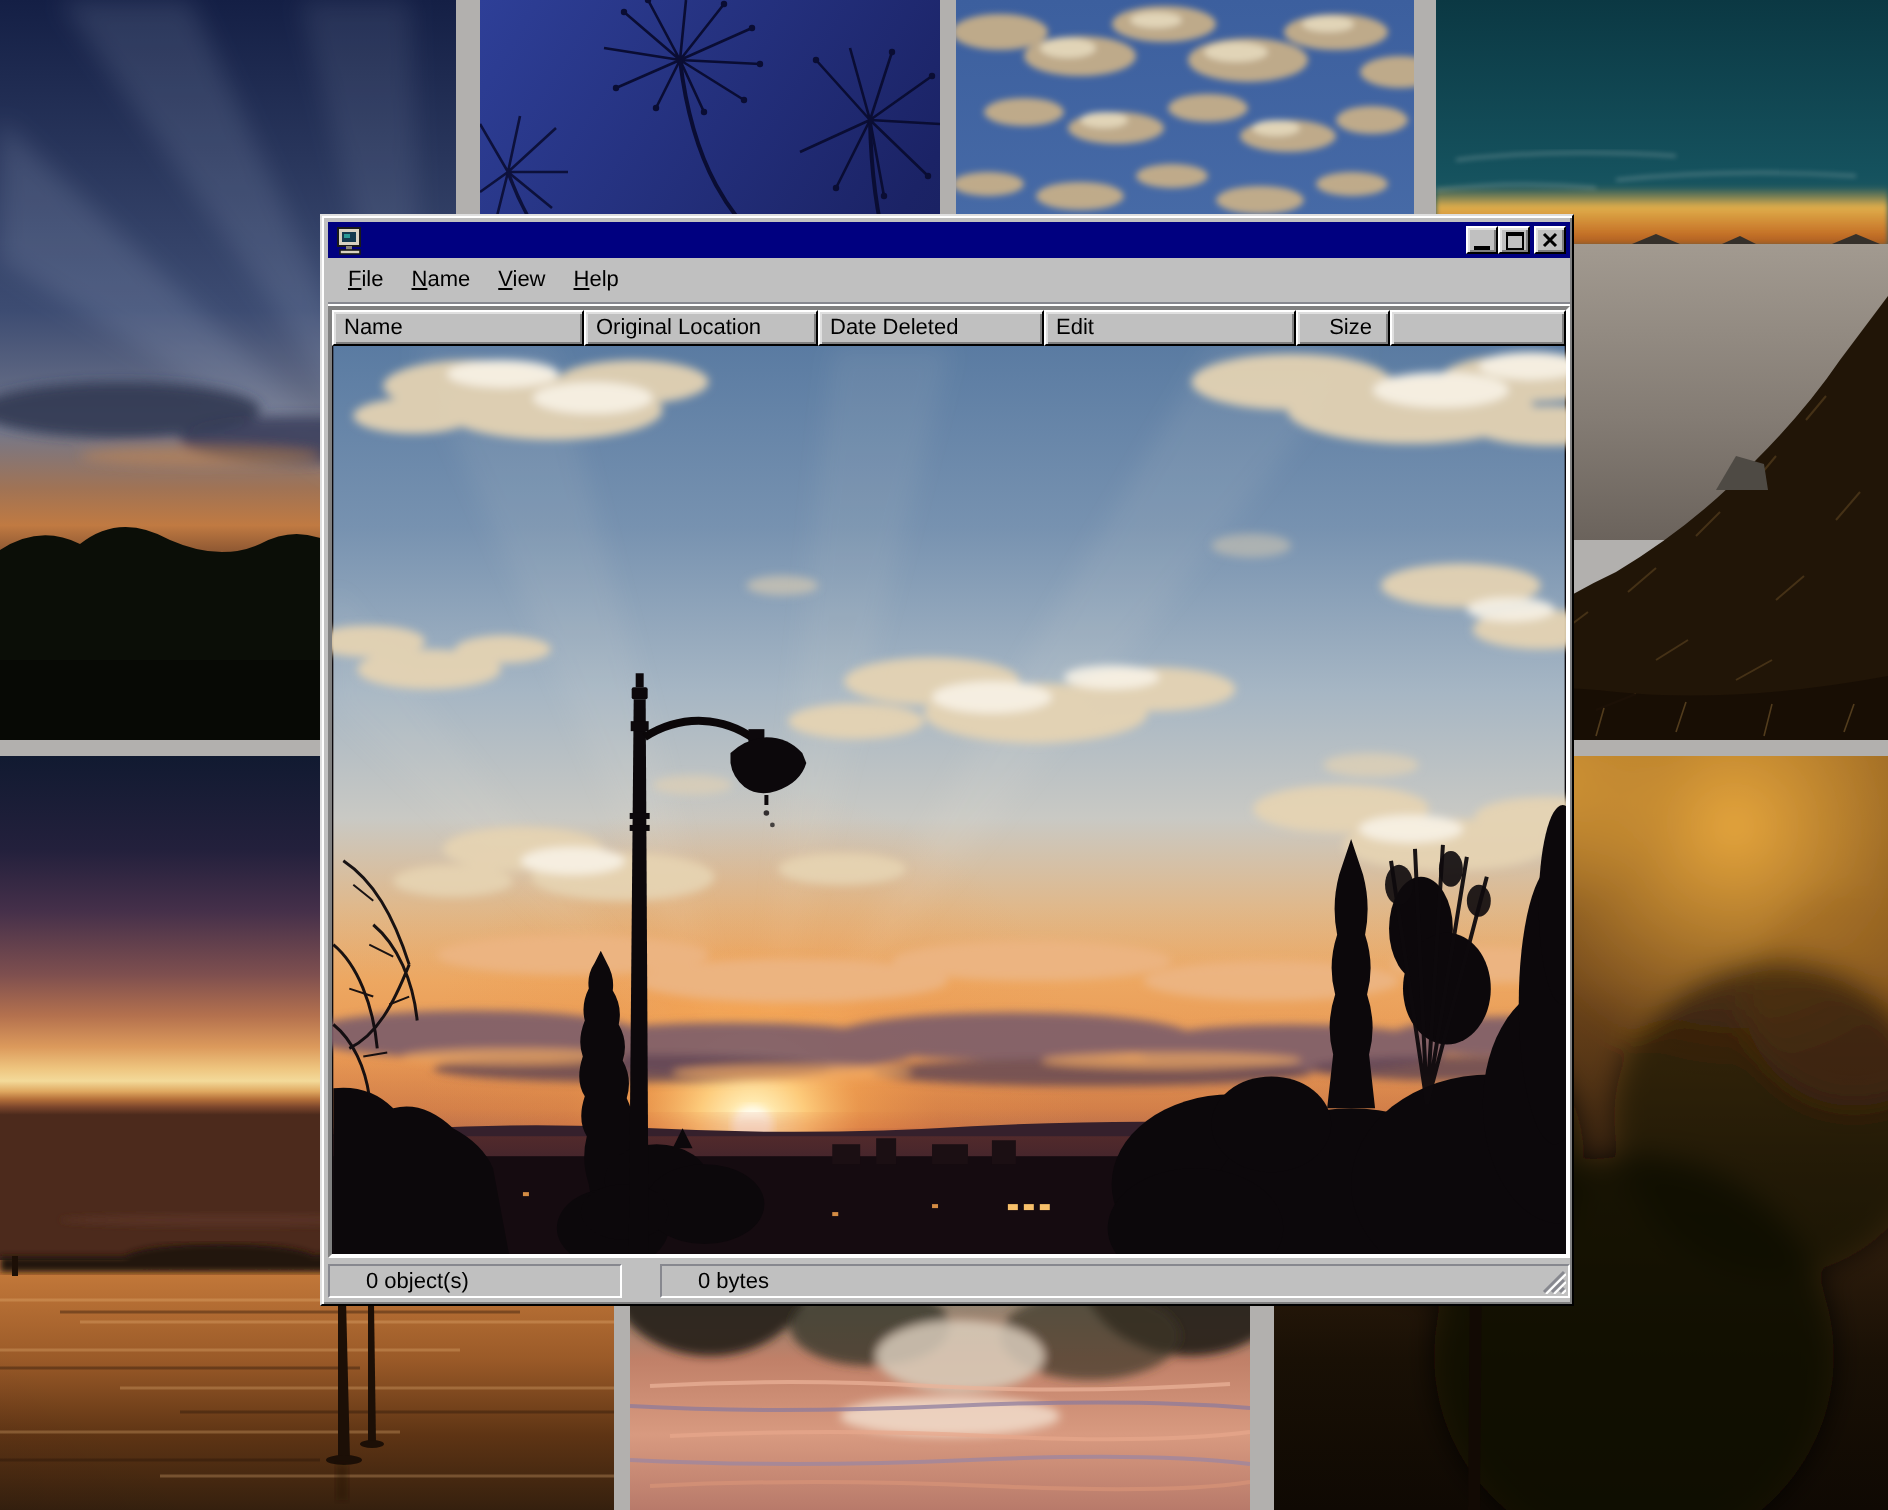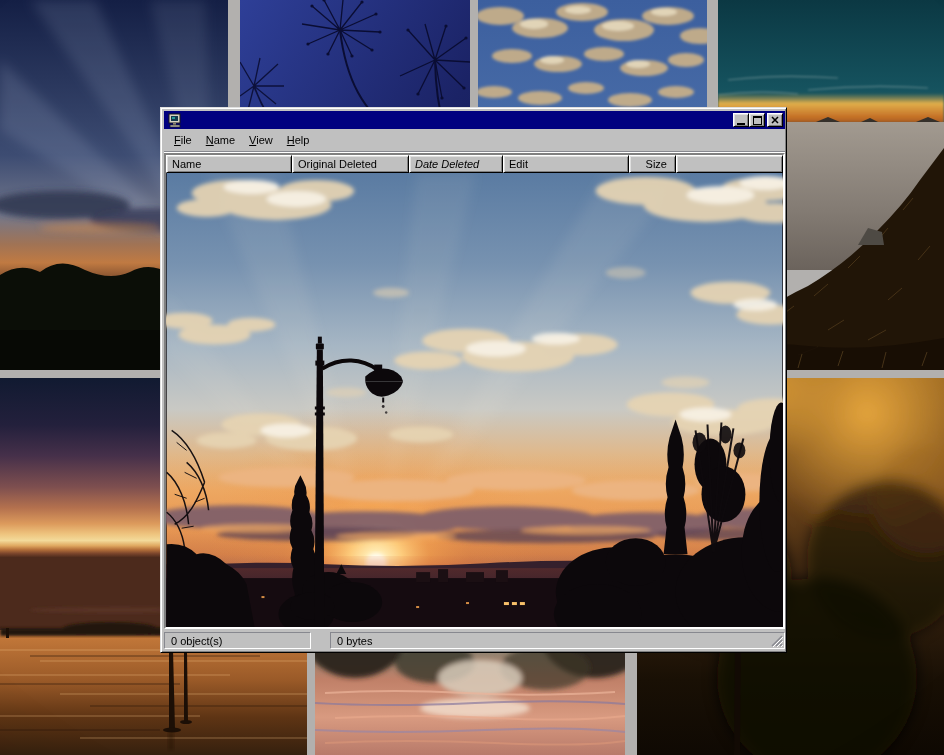--- a/index.html
+++ b/index.html
@@ -30,27 +30,27 @@
   .menu-item{display:inline-block;padding:2px 7px 3px;}
   .menu-item::first-letter{text-decoration:underline;}
   .menu-sep{position:absolute;left:3px;top:43px;width:621px;height:2px;
     border-top:1px solid #87888f;border-bottom:1px solid #fff;}
   .listview{position:absolute;left:3px;top:45px;width:621px;height:476px;background:#000;
     border:2px solid;border-color:#808080 #fff #fff #808080;}
   .lv-header{position:absolute;left:0;top:0;width:617px;height:18px;display:flex;background:#4d7c0f;}
   .col{height:18px;background:#c0c0c0;border:1px solid;border-color:#fff #000 #000 #fff;
     box-shadow:inset 1px 1px 0 #dfdfdf, inset -1px -1px 0 #808080;
     padding:2px 5px 0 5px;white-space:nowrap;overflow:hidden;}
-  .col.c0{width:126px;}.col.c1{width:117px;}.col.c2{width:94px;font-style:italic;}.col.c3{width:126px;}
+  .col.c0{width:126px;}.col.c1{width:117px;}.col.c2{width:113px;}.col.c3{width:126px;}
   .col.c4{width:47px;text-align:right;padding-right:8px;}
   .col.stub{flex:1;}
   .lv-content{position:absolute;left:0;top:18px;width:617px;height:454px;overflow:hidden;background:#0c080b;}
   .statusbar{position:absolute;left:3px;top:524px;width:621px;height:19px;display:flex;align-items:flex-start;}
   .status-panel{height:17px;background:#c0c0c0;border:1px solid;border-color:#87888f #fff #fff #87888f;
-    padding:2px 6px 0 6px;white-space:nowrap;overflow:hidden;}
+    padding:2px 6px 0 18px;white-space:nowrap;overflow:hidden;}
   .sp-left{width:147px;}
   .sp-right{flex:1;margin-left:19px;position:relative;}
   .grip{position:absolute;right:1px;bottom:1px;width:13px;height:13px;}
 </style>
 </head>
 <body>
 
 <div class="screen">
 
   <div class="photo" style="left:0;top:0;width:228px;height:370px">
@@ -399,21 +399,21 @@
       <span class="menu-item">File</span>
       <span class="menu-item">Name</span>
       <span class="menu-item">View</span>
       <span class="menu-item">Help</span>
     </div>
     <div class="menu-sep"></div>
 
     <div class="listview">
       <div class="lv-header">
         <div class="col c0">Name</div>
-        <div class="col c1">Original Deleted</div>
+        <div class="col c1">Original Location</div>
         <div class="col c2">Date Deleted</div>
         <div class="col c3">Edit</div>
         <div class="col c4">Size</div>
         <div class="col stub"></div>
       </div>
 
       <div class="lv-content">
         
         <svg width="617" height="454" viewBox="0 0 617 455">
           <defs>

